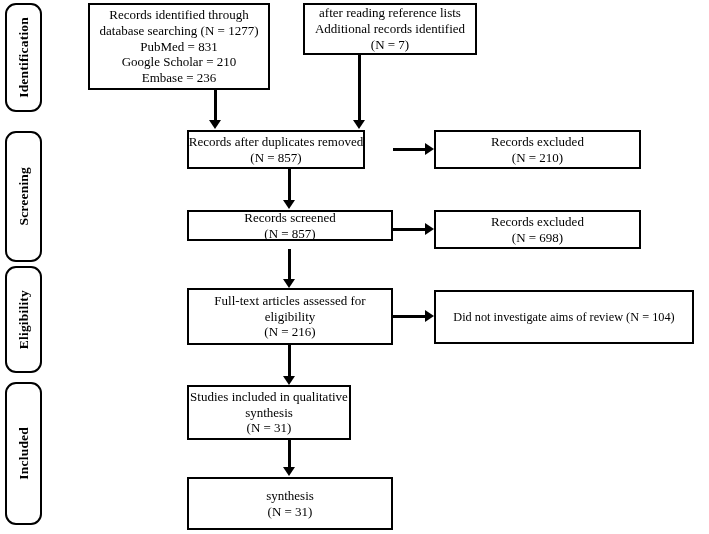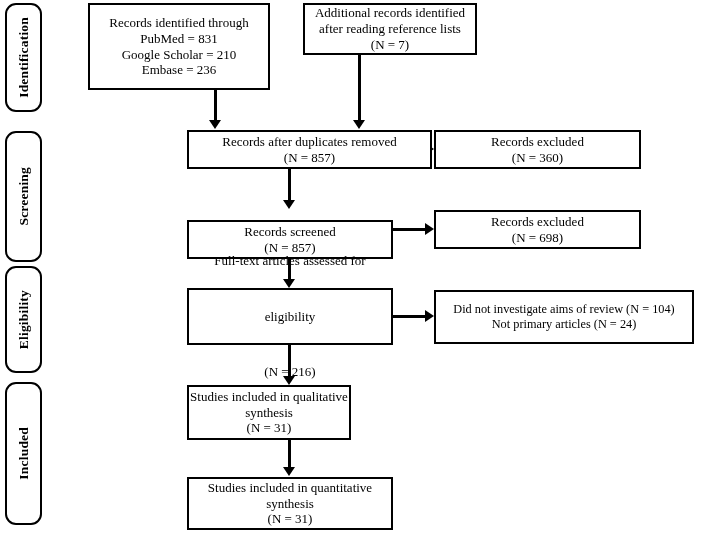--- a/index.html
+++ b/index.html
@@ -105,94 +105,93 @@
   <div class="stage" style="left:5px; top:266px; width:37px; height:107px;">
     <span class="stage-label">Eligibility</span>
   </div>
 
   <div class="stage" style="left:5px; top:382px; width:37px; height:143px;">
     <span class="stage-label">Included</span>
   </div>
 
   <div class="node" style="left:88px; top:3px; width:182px; height:87px;">
     <span class="ln">Records identified through</span>
+    <span class="ln">database searching (N = 1277)</span>
     <span class="ln">PubMed = 831</span>
     <span class="ln">Google Scholar = 210</span>
     <span class="ln">Embase = 236</span>
   </div>
 
   <div class="node" style="left:303px; top:3px; width:174px; height:52px;">
+    <span class="ln">after reading reference lists</span>
     <span class="ln">Additional records identified</span>
-    <span class="ln">after reading reference lists</span>
     <span class="ln">(N = 7)</span>
   </div>
 
   <div class="vline" style="left:214px; top:90px; height:31px;"></div>
   <div class="arrow-down" style="left:209px; top:120px;"></div>
 
   <div class="vline" style="left:358px; top:55px; height:66px;"></div>
   <div class="arrow-down" style="left:353px; top:120px;"></div>
 
-  <div class="node" style="left:187px; top:130px; width:245px; height:39px;">
+  <div class="node" style="left:187px; top:130px; width:178px; height:39px;">
     <span class="ln">Records after duplicates removed</span>
     <span class="ln">(N = 857)</span>
   </div>
 
   <div class="node" style="left:434px; top:130px; width:207px; height:39px;">
     <span class="ln">Records excluded</span>
-    <span class="ln">(N = 360)</span>
+    <span class="ln">(N = 210)</span>
   </div>
 
   <div class="hline" style="left:393px; top:148px; width:33px;"></div>
   <div class="arrow-right" style="left:425px; top:143px;"></div>
 
   <div class="vline" style="left:288px; top:169px; width:3px; height:32px;"></div>
   <div class="arrow-down" style="left:283px; top:200px;"></div>
 
-  <div class="node" style="left:187px; top:220px; width:206px; height:39px;">
+  <div class="node" style="left:187px; top:210px; width:206px; height:31px;">
     <span class="ln">Records screened</span>
     <span class="ln">(N = 857)</span>
   </div>
 
   <div class="node" style="left:434px; top:210px; width:207px; height:39px;">
     <span class="ln">Records excluded</span>
     <span class="ln">(N = 698)</span>
   </div>
 
   <div class="hline" style="left:393px; top:228px; width:33px;"></div>
   <div class="arrow-right" style="left:425px; top:223px;"></div>
 
   <div class="vline" style="left:288px; top:249px; height:31px;"></div>
   <div class="arrow-down" style="left:283px; top:279px;"></div>
 
-  <div class="node" style="left:187px; top:288px; width:206px; height:57px;gap:40px;">
+  <div class="node" style="left:187px; top:288px; width:206px; height:57px;">
     <span class="ln">Full-text articles assessed for</span>
     <span class="ln">eligibility</span>
     <span class="ln">(N = 216)</span>
   </div>
 
   <div class="node" style="left:434px; top:290px; width:260px; height:54px; font-size:12.3px;">
     <span class="ln">Did not investigate aims of review (N = 104)</span>
-    <span class="ln">Not primary articles (N = 24)</span>
   </div>
 
   <div class="hline" style="left:393px; top:315px; width:33px;"></div>
   <div class="arrow-right" style="left:425px; top:310px;"></div>
 
   <div class="vline" style="left:288px; top:345px; height:32px;"></div>
   <div class="arrow-down" style="left:283px; top:376px;"></div>
 
   <div class="node" style="left:187px; top:385px; width:164px; height:55px;">
     <span class="ln">Studies included in qualitative</span>
     <span class="ln">synthesis</span>
     <span class="ln">(N = 31)</span>
   </div>
 
   <div class="vline" style="left:288px; top:440px; height:28px;"></div>
   <div class="arrow-down" style="left:283px; top:467px;"></div>
 
   <div class="node" style="left:187px; top:477px; width:206px; height:53px;">
-    <span class="ln">Studies included in quantitative</span>
     <span class="ln">synthesis</span>
     <span class="ln">(N = 31)</span>
   </div>
 
 </div>
 
 </body></html>

